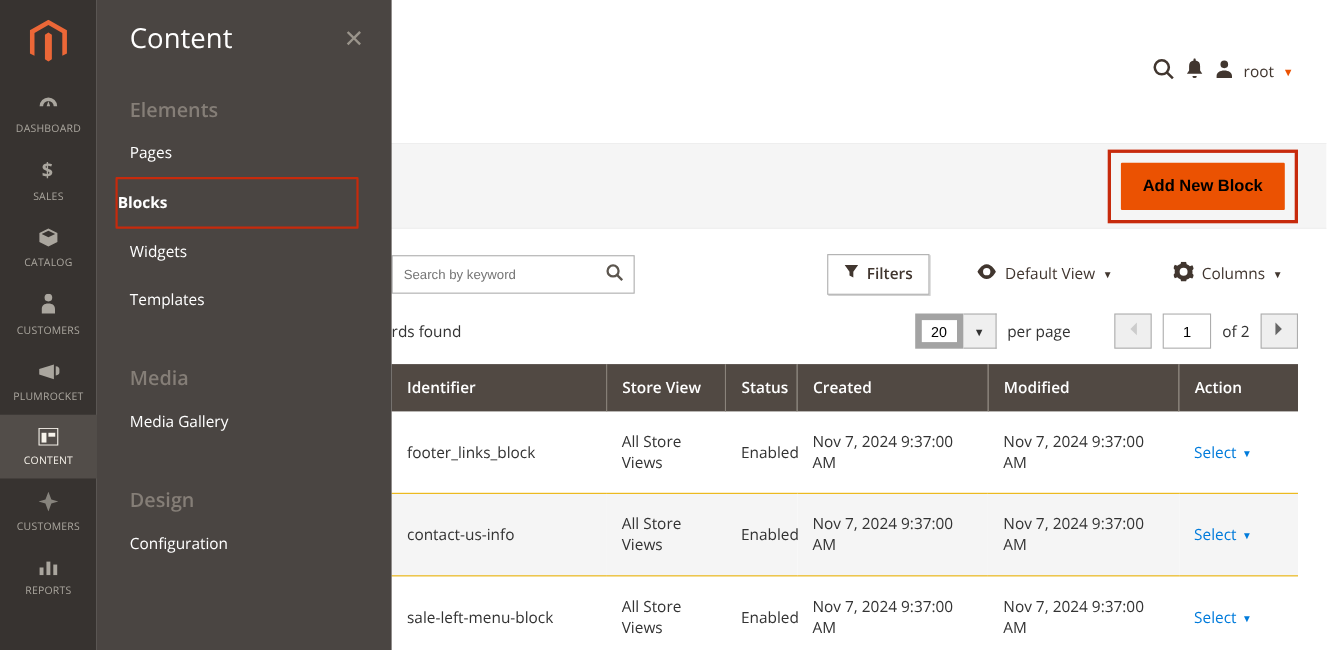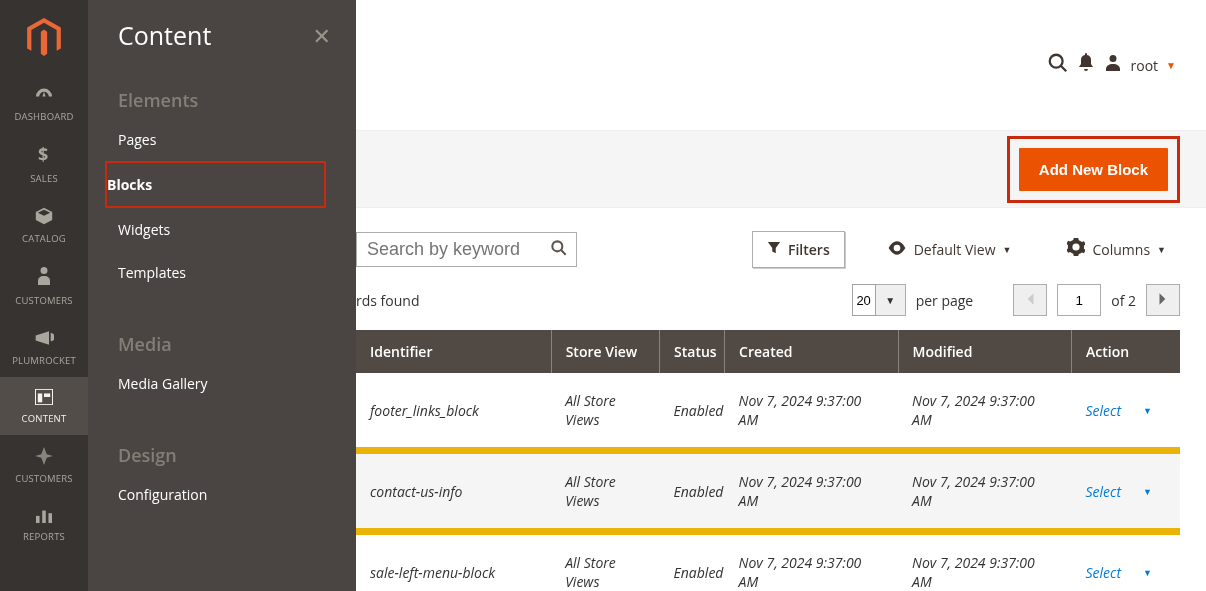--- a/index.html
+++ b/index.html
@@ -23,46 +23,46 @@
 .submenu-link.highlighted { border: 2.5px solid #c72a0c; margin-left: -13px; padding-left: 0; padding-right: 11px; border-radius: 1px; font-weight: bold; }
 .submenu-spacer { height: 24px; }
 
 .main { position: absolute; left: 88px; top: 0; right: 0; bottom: 0; background: #fff; }
 .header-bar { height: 130px; display: flex; align-items: center; justify-content: flex-end; padding: 0 30px; gap: 8px; }
 .header-icon { color: #41362f; cursor: pointer; }
 .user-block { display: flex; align-items: center; gap: 8px; color: #41362f; font-size: 14px; cursor: pointer; }
 
 .action-bar { background: #f5f5f5; border-top: 1px solid #eee; border-bottom: 1px solid #eee; height: 78px; display: flex; align-items: center; justify-content: flex-end; padding-right: 26px; }
 .highlight-frame { border: 3px solid #c72a0c; padding: 9px; }
-.primary-btn { background: #eb5202; color: #ffffff; border: none; padding: 13px 20px; font-size: 15px; font-weight: 600; cursor: pointer; border-radius: 1px; }
+.primary-btn { background: #eb5202; color: #000000; border: none; padding: 13px 20px; font-size: 15px; font-weight: 600; cursor: pointer; border-radius: 1px; }
 
 .controls { display:flex; gap: 28px; align-items:center; }
 .ctrl-btn { display:flex; align-items:center; gap:7px; font-size:14px; color:#41362f; cursor:pointer; padding: 8px 14px;}
 .ctrl-btn.filters { background:#fff; border:1px solid #adadad; box-shadow:1px 1px 0 #ccc; font-weight:600;}
 
 .records-row { display:flex; align-items:center; justify-content:space-between; padding: 16px 26px 14px 0;}
 .records-left { font-size:14px; color:#333; margin-left:268px; }
 .pager { display:flex; align-items:center; gap:10px; font-size:14px; color:#333;}
-.pager input { width:24px; height:32px; text-align:center; border:1px solid #a3a3a3;}
+.pager input { width:44px; height:32px; text-align:center; border:6px solid #a3a3a3;}
 .pager-btn { width:34px; height:32px; border:1px solid #adadad; background:#efefef; display:flex; align-items:center; justify-content:center; cursor:pointer; color:#666;}
 .pager-btn.disabled { color:#ccc; cursor:default;}
 .dd-combo { display:flex; }
 .dd-input { width:54px; height:32px; border:1px solid #adadad; text-align:center; font-size:13px;}
 .dd-btn { width:30px; height:32px; border:1px solid #adadad; border-left:none; background:#efefef; display:flex; align-items:center; justify-content:center; font-size:10px; color:#333;}
 
 .grid { margin: 0 26px 0 0; margin-left:0; }
 .grid table { width:100%; border-collapse:collapse; table-layout:fixed;}
 .grid th { background:#514943; color:#fff; font-weight:600; font-size:14px; text-align:left; padding:12px 14px; border-right:1px solid #8a837b;}
 .grid th:last-child { border-right:none;}
-.grid td { padding:18px 14px; font-size:14px; color:#333; border-bottom:7px solid #eab308; vertical-align:middle;font-style:italic;}
+.grid td { padding:18px 14px; font-size:14px; color:#333; border-bottom:1px solid #eab308; vertical-align:middle;}
 .grid tr.alt td { background:#f5f5f5;}
-.select-link { color:#007bdb; cursor:pointer; display:inline-flex; align-items:center; gap:22px;justify-content:center;}
+.select-link { color:#007bdb; cursor:pointer; display:inline-flex; align-items:center; gap:5px;justify-content:center;}
 
 .search-wrap { position:relative; display:inline-block; margin-left:268px; padding-left:0;}
-.search-field { width:221px; height:35px; border:1px solid #adadad; padding: 0 38px 0 10px; font-size:18px;}
+.search-field { width:221px; height:35px; border:1px solid #adadad; padding: 0 38px 0 10px; font-size:12px;}
 .search-icon-btn { position:absolute; right:8px; top:6px; color:#5c564f; cursor:pointer;}
 
 .flex-between { display:flex; align-items:center; justify-content:space-between; }
 </style>
 </head>
 <body>
 
 <div class="sidebar">
   <div class="sidebar-logo">
     <svg viewBox="0 0 32 38">

